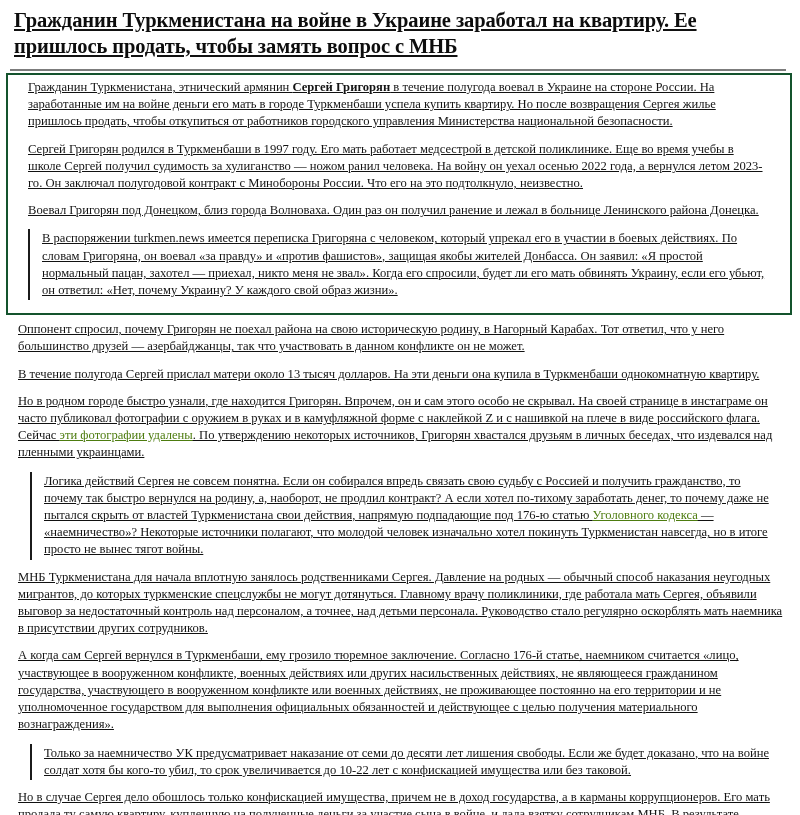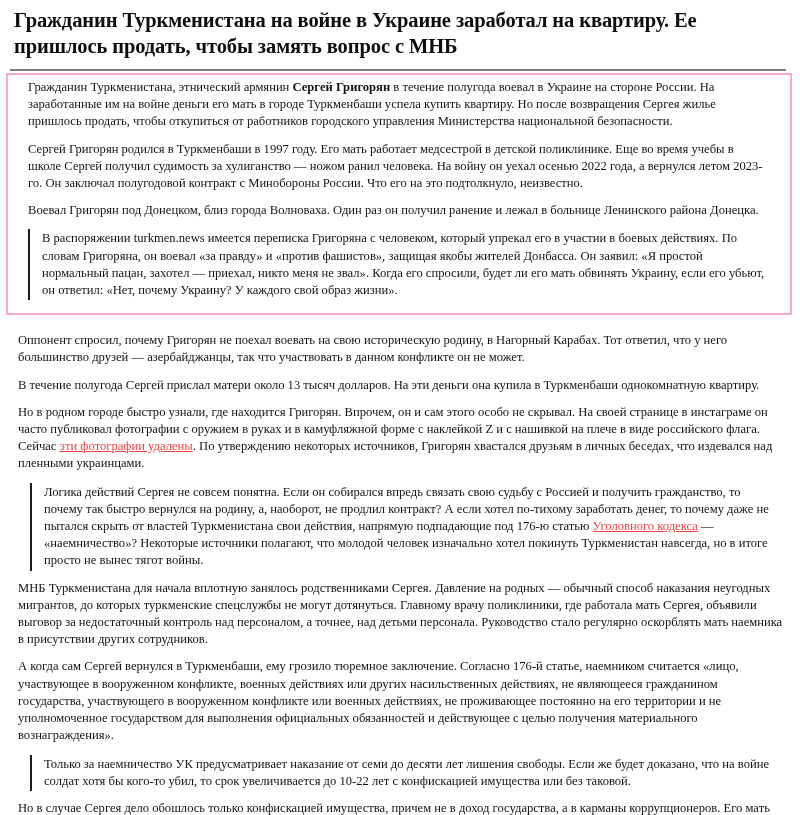--- a/index.html
+++ b/index.html
@@ -15,20 +15,21 @@
     font-family: "Liberation Serif", "DejaVu Serif", serif;
     color: #111111;
     -webkit-font-smoothing: antialiased;
   }
 
   .page {
     position: relative;
     width: 800px;
     height: 639px;
     box-sizing: border-box;
+    text-decoration: underline;
   }
 
   
   .article-title {
     font-family: "Liberation Serif", "DejaVu Serif", serif;
     font-weight: 700;
     font-size: 20.5px;
     line-height: 26px;
     color: #0d0d0d;
     margin: 0;
@@ -43,23 +44,23 @@
     margin: 10px 14px 0 10px;
   }
 
   
   .body-wrap {
     padding: 0 8px 0 6px;
   }
 
   
   .highlight-box {
-    border: 2px solid #f9a8d4;
+    border: 2px solid #14532d;
     padding: 4px 21px 4px 10px;
-    margin: 2px 0 11px 0;
+    margin: 2px 0 0 0;
   }
 
   
   p.para {
     margin: 0 0 10px 0;
     padding: 0 2px 0 10px;
     font-size: 12.6px;
     line-height: 17.2px;
     text-align: left;
     color: #141414;
@@ -83,21 +84,21 @@
     margin-bottom: 0;
   }
   .outside blockquote.quote {
     margin-left: 24px;
     margin-right: 8px;
   }
 
   
   b.strong { font-weight: 700; }
   a.inline-link {
-    color: #ef4444;
+    color: #4d7c0f;
     text-decoration: underline;
   }
 
   .spacer-sm { height: 6px; }
 </style>
 </head>
 <body>
 
 <div class="page">
 
@@ -118,21 +119,21 @@
       <blockquote class="quote">
         <p class="para">В распоряжении turkmen.news имеется переписка Григоряна с человеком, который упрекал его в участии в боевых действиях. По словам Григоряна, он воевал «за правду» и «против фашистов», защищая якобы жителей Донбасса. Он заявил: «Я простой нормальный пацан, захотел — приехал, никто меня не звал». Когда его спросили, будет ли его мать обвинять Украину, если его убьют, он ответил: «Нет, почему Украину? У каждого свой образ жизни».</p>
       </blockquote>
 
     </div>
 
     <div class="outside">
 
       <div class="spacer-sm"></div>
 
-      <p class="para">Оппонент спросил, почему Григорян не поехал воевать на свою историческую родину, в Нагорный Карабах. Тот ответил, что у него большинство друзей — азербайджанцы, так что участвовать в данном конфликте он не может.</p>
+      <p class="para">Оппонент спросил, почему Григорян не поехал района на свою историческую родину, в Нагорный Карабах. Тот ответил, что у него большинство друзей — азербайджанцы, так что участвовать в данном конфликте он не может.</p>
 
       <p class="para">В течение полугода Сергей прислал матери около 13 тысяч долларов. На эти деньги она купила в Туркменбаши однокомнатную квартиру.</p>
 
       <p class="para"><span>Но в родном городе быстро узнали, где находится Григорян. Впрочем, он и сам этого особо не скрывал. На своей странице в инстаграме он часто публиковал фотографии с оружием в руках и в камуфляжной форме с наклейкой Z и с нашивкой на плече в виде российского флага. Сейчас </span><a class="inline-link" href="#">эти фотографии удалены</a><span>. По утверждению некоторых источников, Григорян хвастался друзьям в личных беседах, что издевался над пленными украинцами.</span></p>
 
       <blockquote class="quote">
         <p class="para"><span>Логика действий Сергея не совсем понятна. Если он собирался впредь связать свою судьбу с Россией и получить гражданство, то почему так быстро вернулся на родину, а, наоборот, не продлил контракт? А если хотел по-тихому заработать денег, то почему даже не пытался скрыть от властей Туркменистана свои действия, напрямую подпадающие под 176-ю статью </span><a class="inline-link" href="#">Уголовного кодекса</a><span> — «наемничество»? Некоторые источники полагают, что молодой человек изначально хотел покинуть Туркменистан навсегда, но в итоге просто не вынес тягот войны.</span></p>
       </blockquote>
 
       <p class="para">МНБ Туркменистана для начала вплотную занялось родственниками Сергея. Давление на родных — обычный способ наказания неугодных мигрантов, до которых туркменские спецслужбы не могут дотянуться. Главному врачу поликлиники, где работала мать Сергея, объявили выговор за недостаточный контроль над персоналом, а точнее, над детьми персонала. Руководство стало регулярно оскорблять мать наемника в присутствии других сотрудников.</p>

